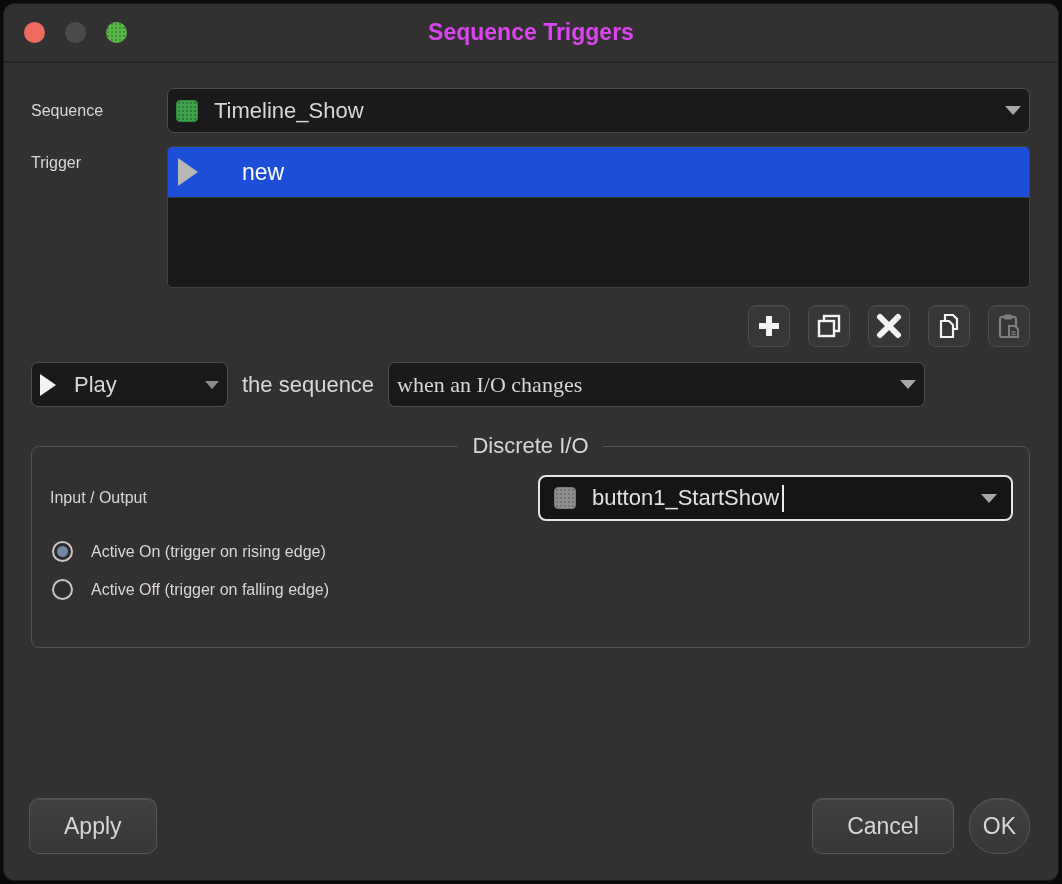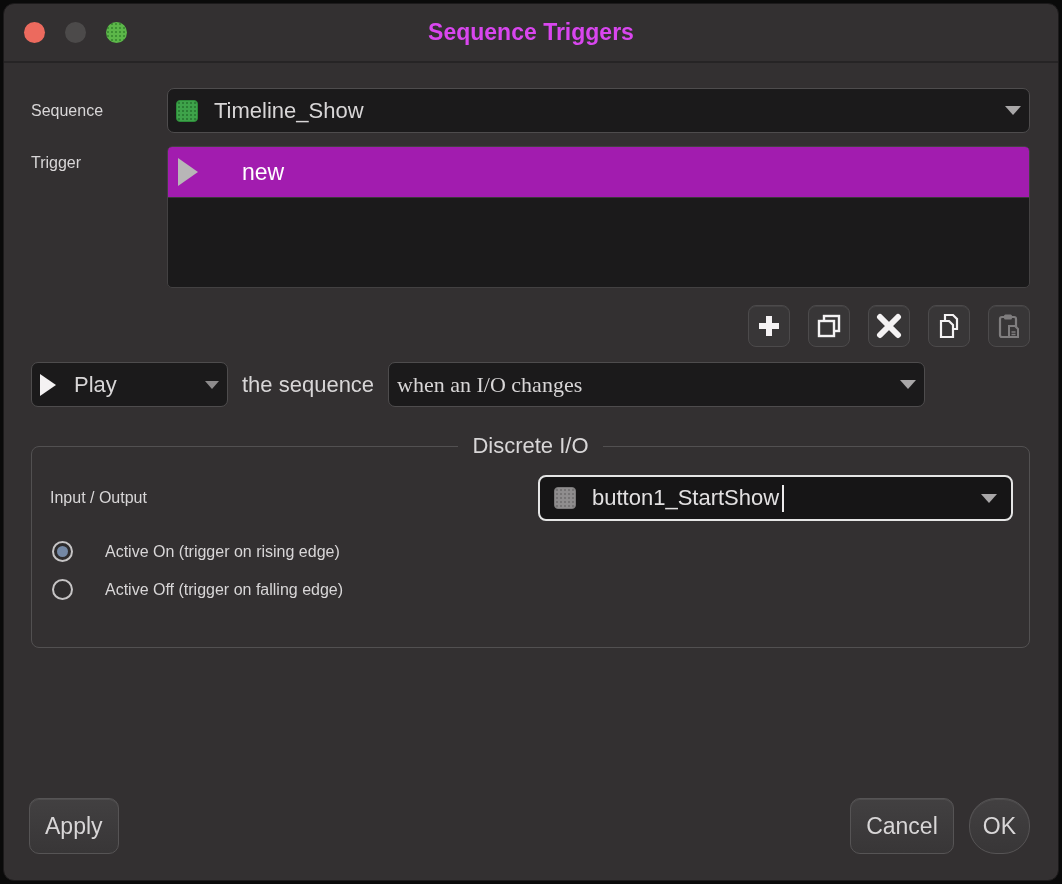--- a/index.html
+++ b/index.html
@@ -54,21 +54,21 @@
     background-size:4px 4px;
   }
   
   .trigger-row { margin-top:13px; align-items:start; }
   .trigger-row .label { padding-top:8px; }
   .listbox {
     height:142px; background:#1b1a1b; border:1px solid #434142; border-radius:5px;
     overflow:hidden;
   }
   .listitem {
-    height:51px; background:#a21caf; display:flex; align-items:center;
+    height:51px; background:#1d4ed8; display:flex; align-items:center;
     padding:0 10px; color:#ffffff; font-size:23px;
     border-bottom:1px solid #3a3839;
   }
   .play-tri-list {
     width:0; height:0; border-top:14px solid transparent; border-bottom:14px solid transparent;
     border-left:20px solid #b8b6b7; margin-right:44px;
   }
   
   .toolbar { margin-top:17px; display:flex; justify-content:flex-end; gap:18px; }
   .toolbtn {
@@ -99,37 +99,37 @@
   fieldset.iobox legend {
     font-size:22px; color:#d8d6d7; text-align:center; margin:0 auto; padding:0 14px;
   }
   .iorow { display:flex; align-items:center; justify-content:space-between; padding-left:2px; }
   .combobox {
     width:475px; height:46px; background:#161516; border:2px solid #e5e5e5; border-radius:8px;
     display:flex; align-items:center; padding:0 14px; color:#e2e0e1; font-size:22px;
   }
   .caret { display:inline-block; width:2px; height:27px; background:#eceaeb; margin-left:3px; }
   .radios { margin-top:20px; padding-left:4px; }
-  .radiorow { display:flex; align-items:center; gap:32px; margin-bottom:17px; }
+  .radiorow { display:flex; align-items:center; gap:18px; margin-bottom:17px; }
   .radio {
     width:21px; height:21px; border-radius:50%; border:2px solid #c6c4c5;
     display:flex; align-items:center; justify-content:center; background:#2e2c2d; flex:0 0 auto;
   }
   .radio .dot { width:11px; height:11px; border-radius:50%; background:#7488a5; display:none; }
   .radio.selected .dot { display:block; }
   
   .footer {
     position:absolute; left:25px; right:28px; bottom:26px;
     display:flex; align-items:center;
   }
   .btn {
     height:56px; background:linear-gradient(180deg,#424041,#383637);
     border:1px solid #565455; border-radius:10px; color:#d8d6d7;
     font-size:23px; font-family:"Liberation Sans", sans-serif;
-    padding:0 15px; display:flex; align-items:center; justify-content:center;
+    padding:0 34px; display:flex; align-items:center; justify-content:center;
     box-shadow:inset 0 1px 0 rgba(255,255,255,0.07);
   }
   .spacer { flex:1; }
   .btn.cancel { margin-right:15px; }
   .btn.ok { padding:0 13px;border-radius:27px; }
   svg { display:block; }
 </style>
 </head>
 <body>
 

